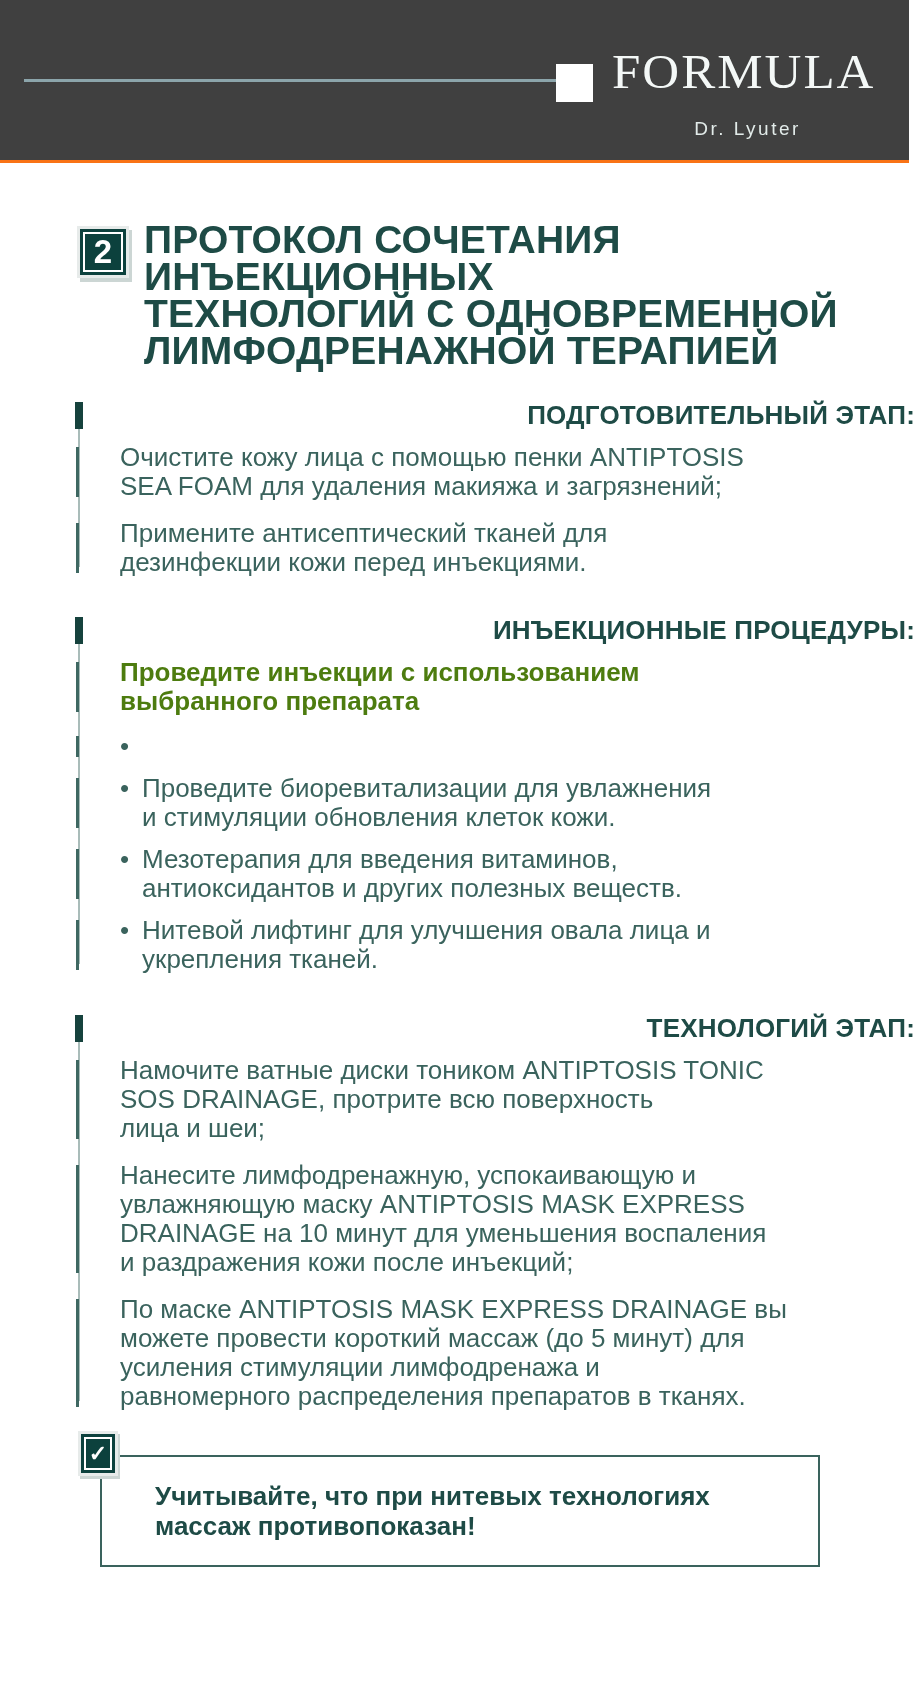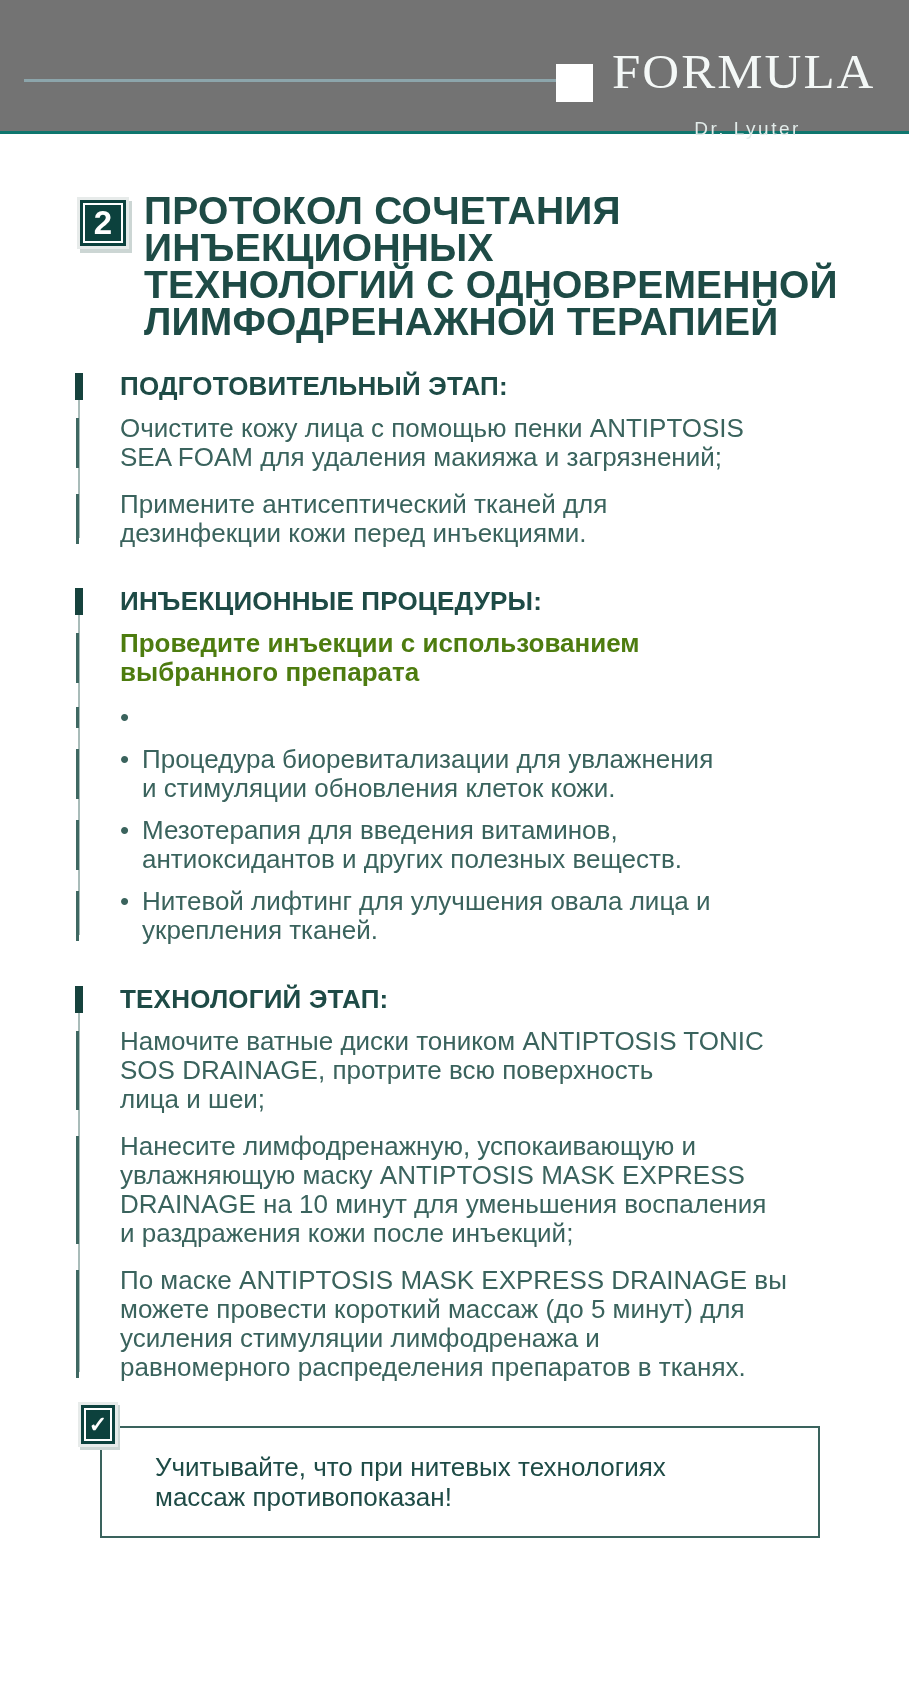--- a/index.html
+++ b/index.html
@@ -1,21 +1,21 @@
 <!DOCTYPE html>
 <html lang="ru"><head>
 <meta charset="utf-8">
 <style>
   * { margin:0; padding:0; box-sizing:border-box; }
   html,body { background:#ffffff; }
   body { font-family:"Liberation Sans", sans-serif; }
   .page { position:relative; width:915px; height:1700px; background:#ffffff; overflow:hidden; }
 
   
-  .hdr { position:relative; width:909px; height:134px; background:#737373; border-bottom:3px solid #0f766e; }
+  .hdr { position:relative; width:909px; height:163px; background:#404040; border-bottom:3px solid #f97316; }
   .hdr-rule { position:absolute; left:24px; top:79px; width:532px; height:3px; background:#8ca5ab; }
   .hdr-square { position:absolute; left:556px; top:64px; width:37px; height:38px; background:#ffffff; }
   .brand { position:absolute; left:612px; top:44px; width:260px; text-align:center;
            font-family:"Liberation Serif", serif; font-weight:400; font-size:51px; line-height:56px;
            letter-spacing:2px; color:#f4f8f7; transform:scaleY(0.96); }
   .brand-sub { position:absolute; left:640px; top:118px; width:215px; text-align:center;
            font-size:19px; letter-spacing:2.5px; color:#e2ebe9; }
 
   
   .content { padding-left:77px; }
@@ -30,41 +30,41 @@
   .title { margin-left:15px; font-size:39px; font-weight:bold; line-height:37px;
            color:#1e4b46; letter-spacing:0.2px; }
 
   .section { position:relative; padding-left:43px; }
   .section::before { content:""; position:absolute; left:1px; top:8px; bottom:10px;
            width:2px; background:#a9bcb9; }
   .sec-1 { margin-top:30px; }
   .sec-2 { margin-top:37px; }
   .sec-3 { margin-top:38px; }
   h2 { position:relative; font-size:26px; line-height:33px; font-weight:bold;
-       color:#1e4b46; letter-spacing:0.2px; margin:0 0 11px; }
+       color:#1e4b46; letter-spacing:0.2px; margin:0 0 11px;text-align:right; }
   h2::before { content:""; position:absolute; left:-45px; top:3px; width:8px; height:27px;
        background:#16423d; }
   .para { position:relative; font-size:26px; line-height:29px; color:#3a635d; margin:0 0 18px; }
   .para::before { content:""; position:absolute; left:-44px; top:4px; bottom:4px; width:3px;
        background:#3f6862; }
   .intro { font-weight:bold; color:#4d7c0f; margin-bottom:16px; }
   .bullet { display:flex; margin-bottom:13px; }
   .bullet .dot { flex:0 0 auto; width:22px; font-size:26px; line-height:29px; color:#3a635d; }
   .bullet .b-text { font-size:26px; line-height:29px; color:#3a635d; }
   .b-last { margin-bottom:0; }
 
   
   .note { position:relative; margin:44px 0 0 23px; width:720px;
           border:2px solid #3a635d; background:#ffffff; padding:24px 20px 24px 53px; }
   .checkbox { position:absolute; left:-24px; top:-26px; width:40px; height:45px;
           background:#0c413d; border:3px solid #e7ebea; box-shadow:2px 3px 0 #ccd6d4;
           display:flex; align-items:center; justify-content:center; cursor:pointer; }
   .checkbox::after { content:""; position:absolute; inset:3px; border:2px solid #ffffff; }
   .check { position:relative; color:#ffffff; font-size:22px; font-weight:bold; line-height:1; }
-  .note-text { font-size:26px; line-height:30px; font-weight:normal; color:#1e4b46; }
+  .note-text { font-size:26px; line-height:30px; font-weight:bold; color:#1e4b46; }
 </style>
 </head>
 <body>
 
 <div class="page">
 
   <header class="hdr">
     <div class="hdr-rule"></div>
     <div class="hdr-square"></div>
     <div class="brand">FORMULA</div>
@@ -93,21 +93,21 @@
     <section class="section sec-2">
       <h2>ИНЪЕКЦИОННЫЕ ПРОЦЕДУРЫ:</h2>
       <p class="para pre intro">Проведите инъекции с использованием
 выбранного препарата</p>
 
       <div class="bullet para">
         <span class="dot">•</span>
       </div>
       <div class="bullet para">
         <span class="dot">•</span>
-        <span class="b-text pre">Процедура биоревитализации для увлажнения
+        <span class="b-text pre">Проведите биоревитализации для увлажнения
 и стимуляции обновления клеток кожи.</span>
       </div>
       <div class="bullet para">
         <span class="dot">•</span>
         <span class="b-text pre">Мезотерапия для введения витаминов,
 антиоксидантов и других полезных веществ.</span>
       </div>
       <div class="bullet para b-last">
         <span class="dot">•</span>
         <span class="b-text pre">Нитевой лифтинг для улучшения овала лица и

